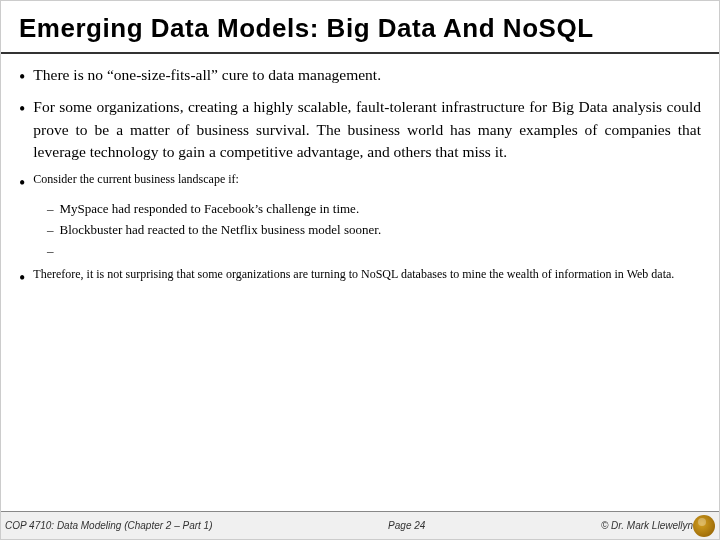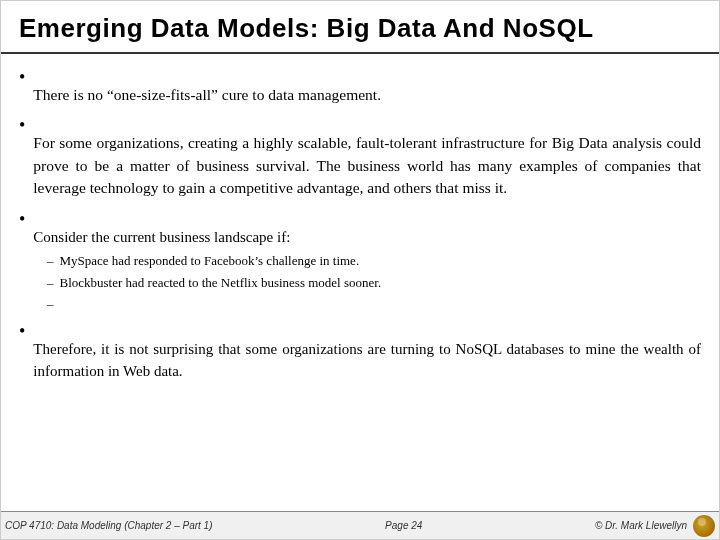--- a/index.html
+++ b/index.html
@@ -59,25 +59,24 @@
       color: #000000;
       flex-shrink: 0;
       margin-top: 1px;
     }
 
     .bullet-text {
       font-size: 15.5px;
       line-height: 1.45;
       color: #000000;
       text-align: justify;
-      margin-top: 20px;
     }
 
     .bullet-text.large {
-      font-size: 15px;
+      font-size: 12px;
       line-height: 1.5;
     }
 
     .sub-bullets {
       margin-left: 28px;
       margin-top: 4px;
       display: flex;
       flex-direction: column;
       gap: 3px;
     }
@@ -121,21 +120,20 @@
     .footer-center {
       font-size: 10px;
       color: #333333;
       font-family: Arial, sans-serif;
       font-style: italic;
     }
 
     .footer-right {
       display: flex;
       align-items: center;
-      gap: 6px;
     }
 
     .footer-right-text {
       font-size: 10px;
       color: #333333;
       font-family: Arial, sans-serif;
       font-style: italic;
     }
 
     .logo-circle {

